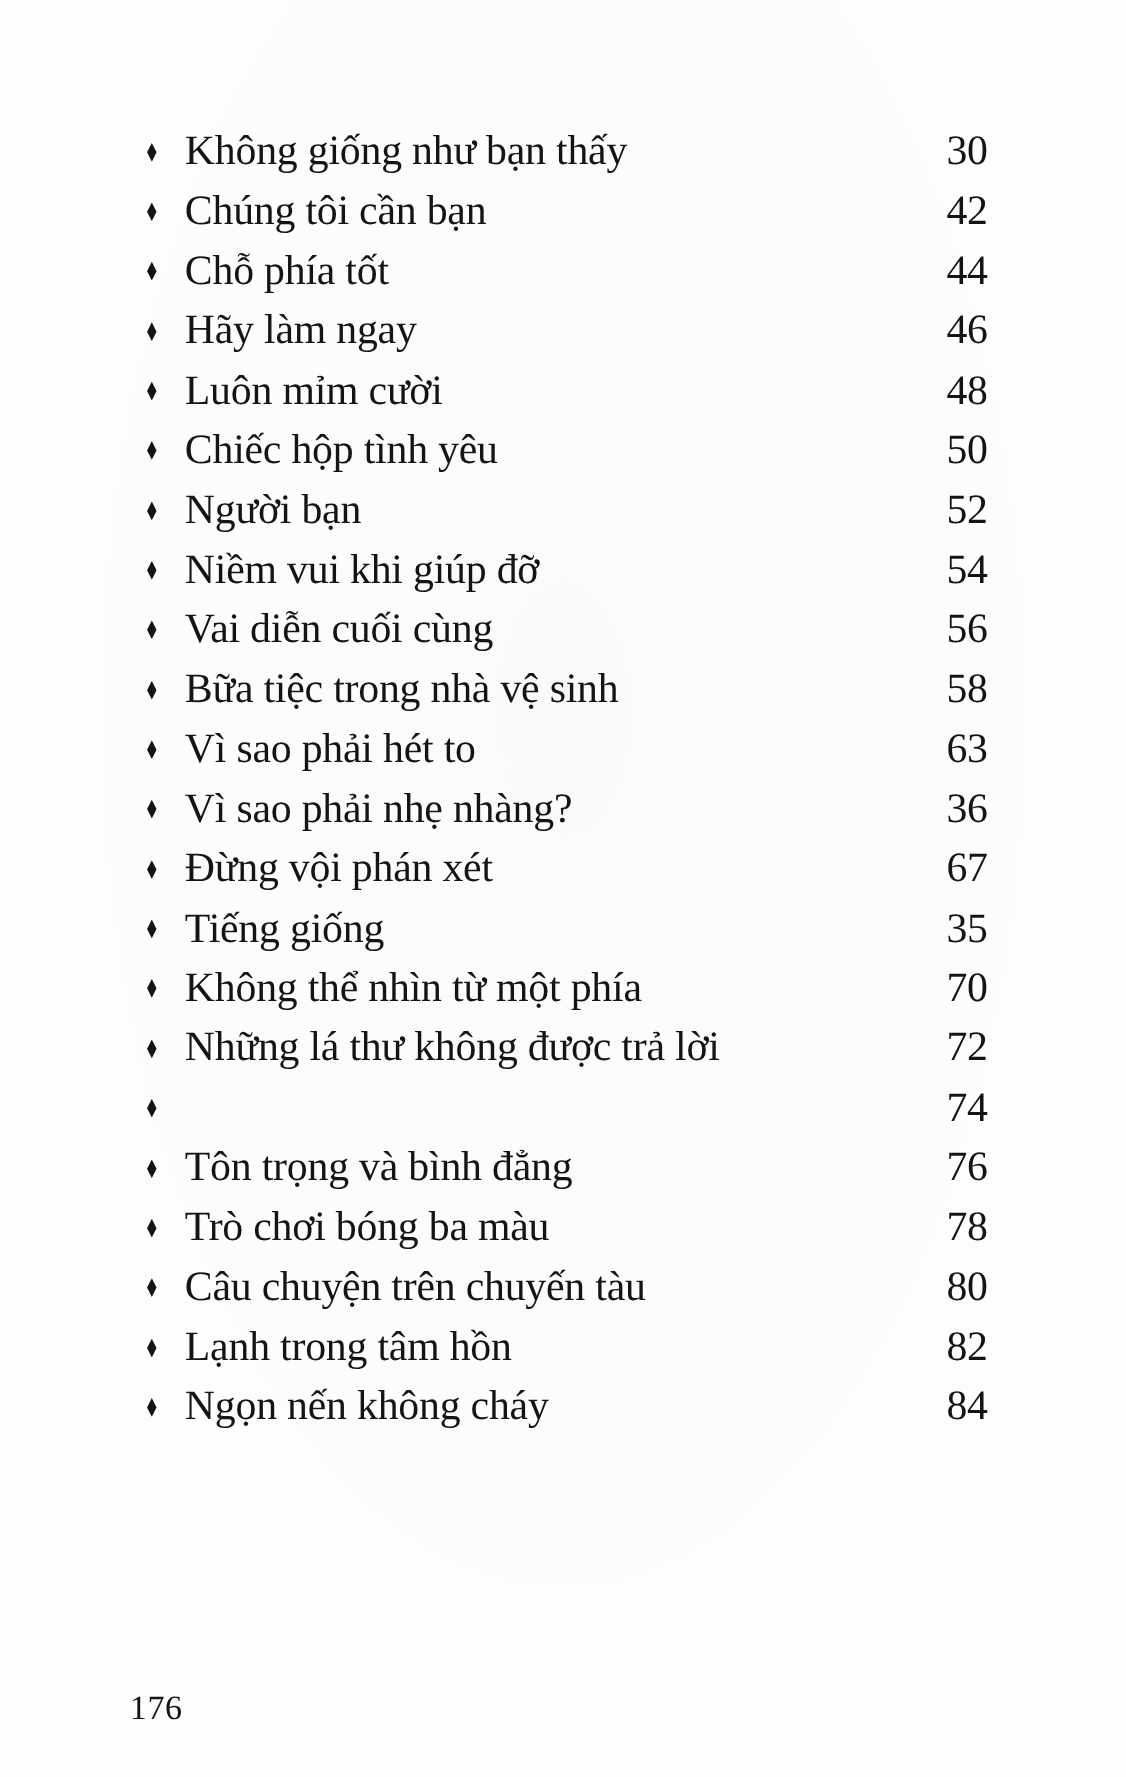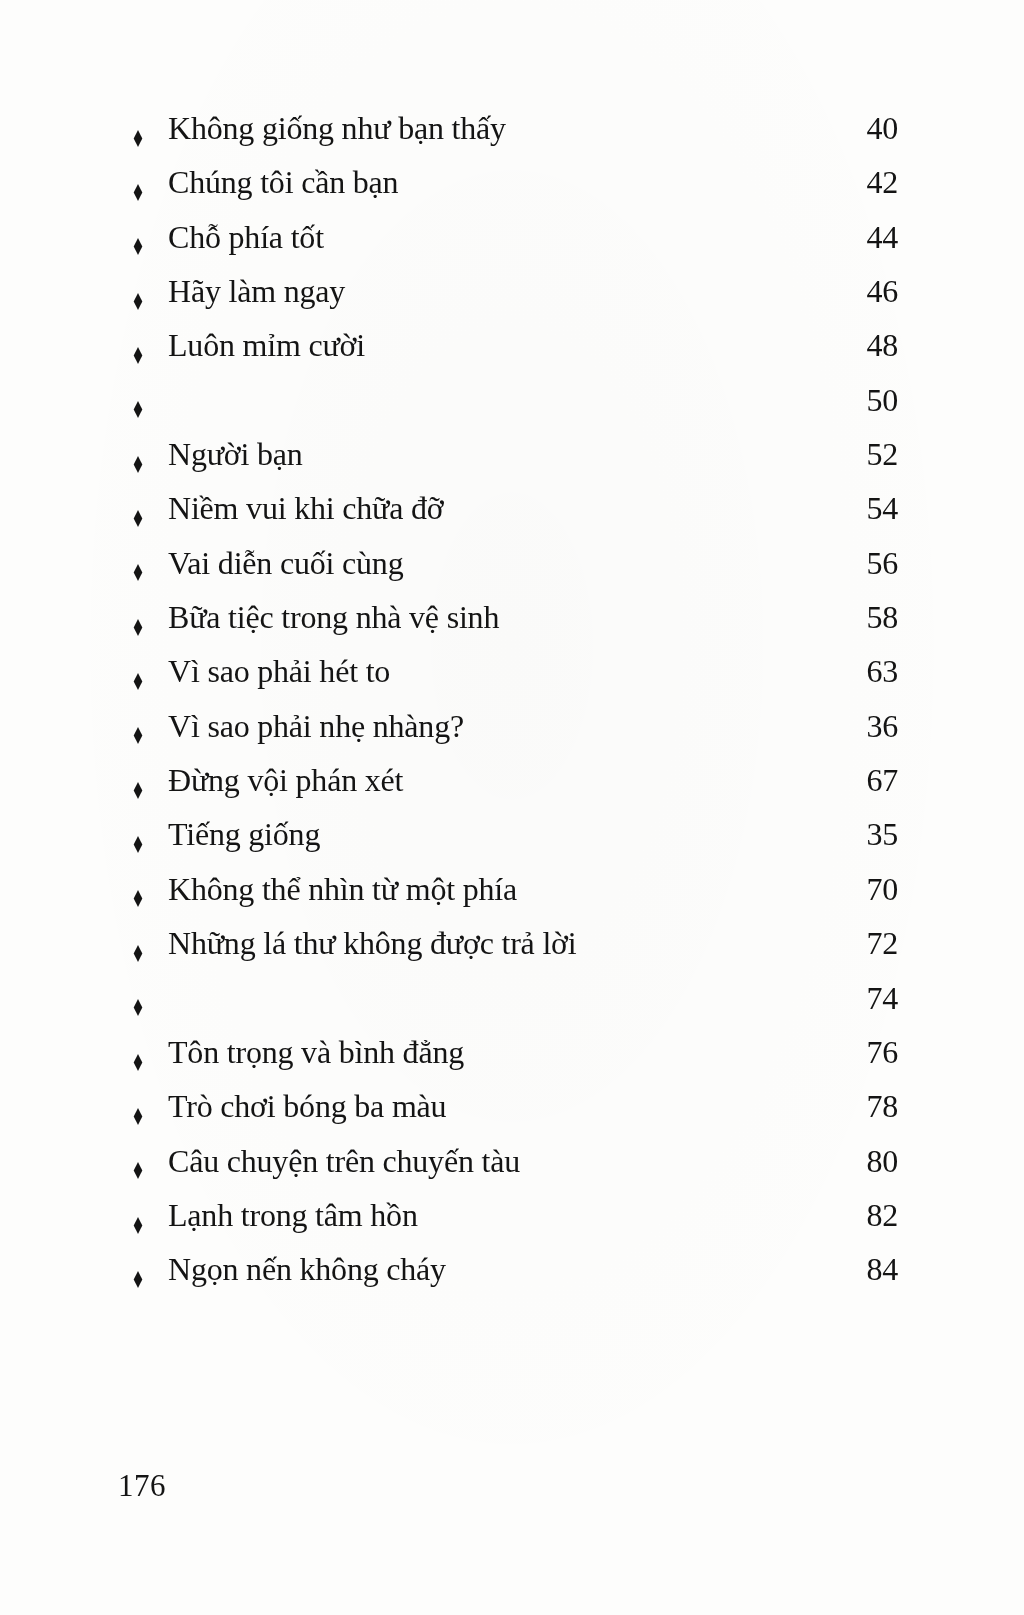--- a/index.html
+++ b/index.html
@@ -27,21 +27,22 @@
     left: 133px;
     right: 126px;
     top: 110px;
     margin: 0;
     padding: 0;
     list-style: none;
   }
   .toc-row {
     height: 54.35px;
     display: flex;
-    font-size: 32px;
+    align-items: center;
+    font-size: 38px;
     letter-spacing: -0.2px;
     white-space: nowrap;
   }
   .bullet {
     flex: 0 0 35px;
     display: flex;
     align-items: center;
     padding-top: 2px;
   }
   .bullet svg {
@@ -54,39 +55,39 @@
   }
   .pagenum {
     flex: 0 0 auto;
     margin-left: auto;
     text-align: right;
     font-variant-numeric: lining-nums;
   }
   .folio {
     position: absolute;
     left: 118px;
-    top: 1468px;
+    top: 1535px;
     font-size: 31px;
     letter-spacing: 0.5px;
   }
 </style>
 </head>
 <body>
 
 <div class="page">
 
   <ol class="toc" id="toc-list">
   <li class="toc-row">
     <span class="bullet">
       <svg width="10" height="17" viewBox="0 0 10 17" aria-hidden="true">
         <path d="M5 0 L9.3 8.5 L5 17 L0.7 8.5 Z"></path>
       </svg>
     </span>
     <span class="title">Không giống như bạn thấy</span>
-    <span class="pagenum">40</span>
+    <span class="pagenum">30</span>
   </li>
 
   <li class="toc-row">
     <span class="bullet">
       <svg width="10" height="17" viewBox="0 0 10 17" aria-hidden="true">
         <path d="M5 0 L9.3 8.5 L5 17 L0.7 8.5 Z"></path>
       </svg>
     </span>
     <span class="title">Chúng tôi cần bạn</span>
     <span class="pagenum">42</span>
@@ -121,40 +122,41 @@
     <span class="title">Luôn mỉm cười</span>
     <span class="pagenum">48</span>
   </li>
 
   <li class="toc-row">
     <span class="bullet">
       <svg width="10" height="17" viewBox="0 0 10 17" aria-hidden="true">
         <path d="M5 0 L9.3 8.5 L5 17 L0.7 8.5 Z"></path>
       </svg>
     </span>
+    <span class="title">Chiếc hộp tình yêu</span>
     <span class="pagenum">50</span>
   </li>
 
   <li class="toc-row">
     <span class="bullet">
       <svg width="10" height="17" viewBox="0 0 10 17" aria-hidden="true">
         <path d="M5 0 L9.3 8.5 L5 17 L0.7 8.5 Z"></path>
       </svg>
     </span>
     <span class="title">Người bạn</span>
     <span class="pagenum">52</span>
   </li>
 
   <li class="toc-row">
     <span class="bullet">
       <svg width="10" height="17" viewBox="0 0 10 17" aria-hidden="true">
         <path d="M5 0 L9.3 8.5 L5 17 L0.7 8.5 Z"></path>
       </svg>
     </span>
-    <span class="title">Niềm vui khi chữa đỡ</span>
+    <span class="title">Niềm vui khi giúp đỡ</span>
     <span class="pagenum">54</span>
   </li>
 
   <li class="toc-row">
     <span class="bullet">
       <svg width="10" height="17" viewBox="0 0 10 17" aria-hidden="true">
         <path d="M5 0 L9.3 8.5 L5 17 L0.7 8.5 Z"></path>
       </svg>
     </span>
     <span class="title">Vai diễn cuối cùng</span>

